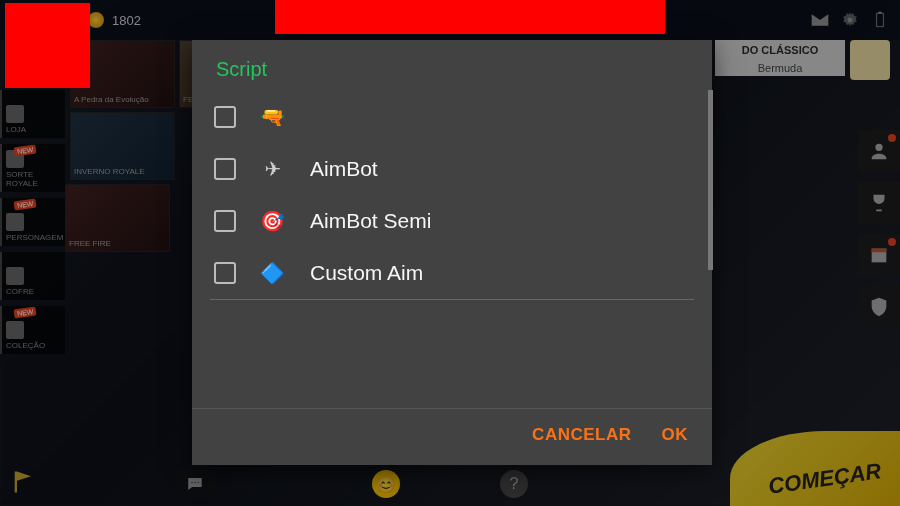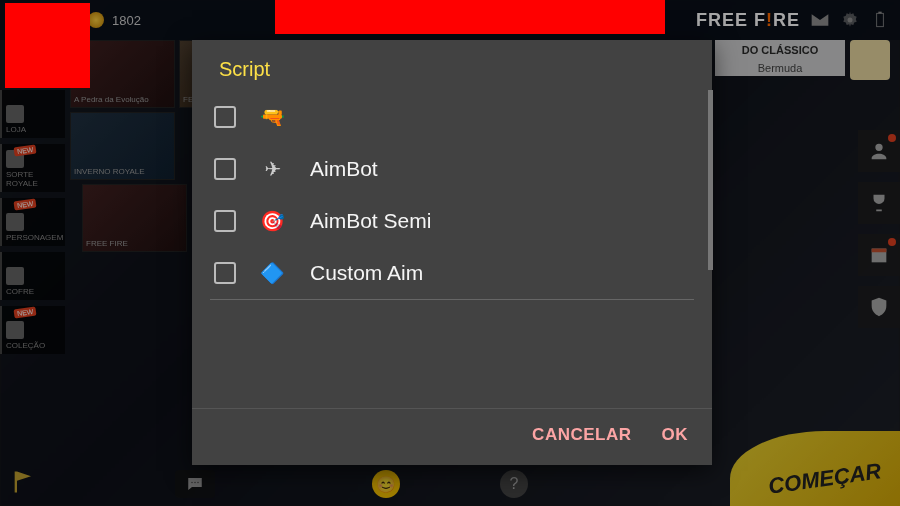--- a/index.html
+++ b/index.html
@@ -51,60 +51,57 @@
   .emoji-row .e{ width:28px; height:28px; border-radius:50%; background:#f5c000; display:flex; align-items:center; justify-content:center; font-size:16px;}
   .emoji-row .q{ background:#444; color:#aaa;}
 
   
   .event-row{ position:absolute; top:40px; left:70px; display:flex; gap:4px;}
   .tile{ width:105px; height:68px; background:#333; border:1px solid #222; font-size:8px; color:#999; display:flex; align-items:flex-end; padding:3px;}
   .tile.a{ background:linear-gradient(135deg,#402020,#201010);}
   .tile.b{ background:linear-gradient(135deg,#504030,#302010);}
   .tile.c{ background:linear-gradient(135deg,#203040,#102030);text-align:center;}
   .event-row2{ position:absolute; top:112px; left:70px; display:flex; gap:4px;}
-  .event-row3{ position:absolute; top:184px; left:82px; display:flex; gap:4px;}
+  .event-row3{ position:absolute; top:184px; left:65px; display:flex; gap:4px;}
 
   
   .dim { position:absolute; inset:0; background:rgba(0,0,0,0.35);}
   .modal {
     position:absolute; left:192px; top:40px; width:520px; height:425px;
     background:#424242; color:#fff; box-shadow:0 6px 24px rgba(0,0,0,0.6);
     display:flex; flex-direction:column;
   }
-  .modal-title{ padding:18px 27px 10px; font-size:20px; color:#fde047; }
+  .modal-title{ padding:18px 8px 10px; font-size:20px; color:#22c55e;margin-left:16px; }
   .options{ flex:1; overflow:auto; padding:0 4px;}
   .opt-row{ display:flex; align-items:center; gap:22px; padding:14px 20px 14px 18px;}
   .chk{ width:22px; height:22px; border:2px solid #bbb; border-radius:3px; flex:none;}
   .opt-icon{ width:30px; display:flex; justify-content:center; font-size:20px;}
   .opt-label{ font-size:21px; color:#f5f5f5;}
   .hr{ height:1px; background:#666; margin:0 14px;}
   .modal-actions{ display:flex; justify-content:flex-end; gap:30px; padding:16px 24px 20px; border-top:1px solid #555;}
-  .modal-actions button{ background:none; border:none; color:#fca5a5; font-size:17px; font-weight:600; letter-spacing:0.5px; cursor:pointer;} 
+  .modal-actions button{ background:none; border:none; color:#f97316; font-size:17px; font-weight:600; letter-spacing:0.5px; cursor:pointer;} 
   .modal-scroll{ position:absolute; top:50px; right:-1px; width:5px; height:180px; background:#777;}
 
   
   svg{ display:block; }
 </style>
 </head>
 <body>
 
 <div class="game-bg"></div>
 
 <div class="topbar">
   <div class="left">
     <span>KAMA</span>
     <span>◆</span>
     <span>4</span>
     <span class="coin"></span>
     <span>1802</span>
   </div>
   <div class="right">
-    <span class="logo">
-      <span>FREE F</span><span class="fire">!</span><span>RE</span>
-    </span>
     <span class="top-icon">
       <svg viewBox="0 0 24 24" width="20" height="20">
           <path fill="#ccc" d="M2 5h20v14H2zM2 5l10 7 10-7"></path>
         </svg>
     </span>
     <span class="top-icon">
       <svg viewBox="0 0 24 24" width="20" height="20">
           <circle cx="12" cy="12" r="3" fill="#ccc"></circle>
           <path fill="#ccc" d="M12 2l1 3 3-1 1 3 3 1-1 3 1 3-3 1-1 3-3-1-1 3-1-3-3 1-1-3-3-1 1-3-1-3 3-1 1-3 3 1z" opacity=".6"></path>
         </svg>

